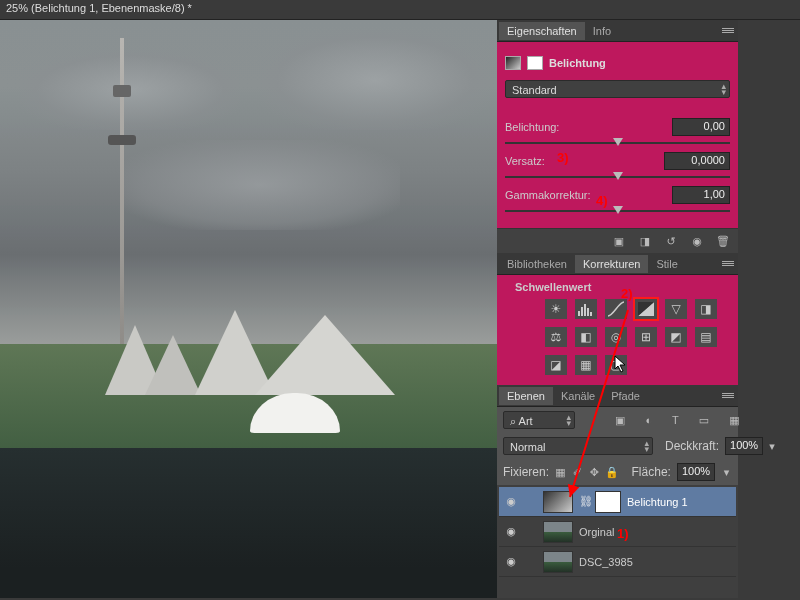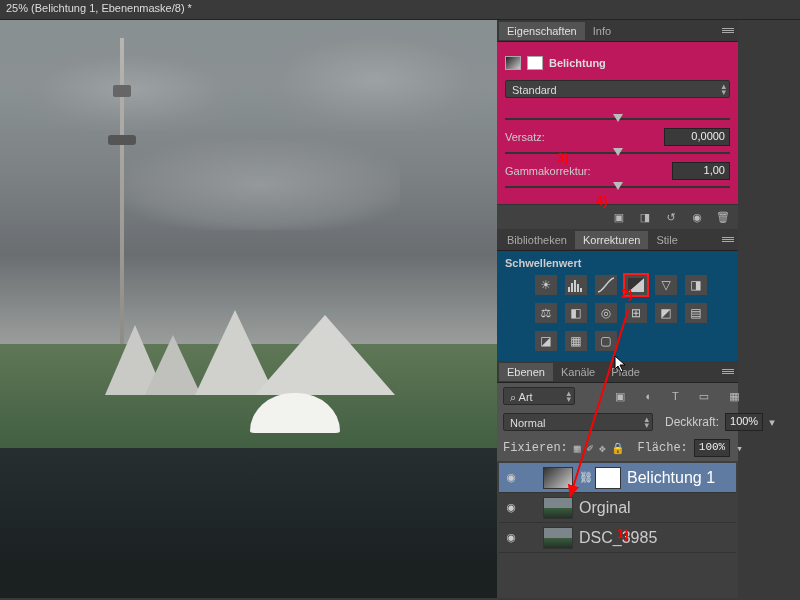--- a/index.html
+++ b/index.html
@@ -46,42 +46,42 @@
   .select { flex:1; background:#404040; border:1px solid #2a2a2a; color:#ddd; padding:2px 16px 2px 6px; position:relative; height:18px; line-height:14px; border-radius:2px;}
   .dd-arrows{position:absolute; right:3px; top:2px; font-size:9px; line-height:6px; color:#aaa;}
   .numbox { width:58px; background:#3a3a3a; border:1px solid #222; color:#eee; text-align:right; padding:1px 4px; height:18px;}
   .numbox.w { width:66px;}
   .slider-track { height:2px; background:#333; margin:6px 0 6px 0; position:relative;}
   .slider-thumb { position:absolute; top:-4px; width:0; height:0; border-left:5px solid transparent; border-right:5px solid transparent; border-top:8px solid #bbb; left:50%; transform:translateX(-50%);}
 
   .prop-footer { display:flex; justify-content:flex-end; gap:8px; padding:4px 6px; background:#414141; border-top:1px solid #333;}
   .foot-ic { width:18px; height:16px; display:flex; align-items:center; justify-content:center; color:#bbb; cursor:pointer;}
 
-  .korr-panel { background:#0c4a6e; padding:6px 10px 10px 8px;}
+  .korr-panel { background:#be185d; padding:6px 10px 10px 18px;}
   .korr-title { font-size:11px; margin-bottom:6px; font-weight:bold; color:#ccc;}
   .icon-grid { display:flex; flex-wrap:wrap; gap:8px; width:180px; margin-left:30px;}
   .adj-ic { width:22px; height:20px; background:#4a4a4a; display:flex; align-items:center; justify-content:center; color:#ccc; font-size:12px; position:relative;}
   .adj-ic svg { width:18px; height:16px; }
   .hl-ic {outline:2px solid #ff1a1a; outline-offset:0;}
 
   .layers-panel { flex:1; background:#474747; display:flex; flex-direction:column;}
   .layers-tools { display:flex; align-items:center; padding:4px 6px; gap:20px; background:#535353;}
   .layers-mid { display:flex; align-items:center; padding:4px 6px; gap:6px; background:#535353;}
-  .layers-lock { display:flex; align-items:center; padding:4px 6px; gap:6px; background:#535353;font-family:Liberation Mono, monospace;}
+  .layers-lock { display:flex; align-items:center; padding:4px 6px; gap:6px; background:#535353;}
   .lbl-sm{font-size:12px; color:#ccc;}
   .layer-list { overflow:auto; flex:1; background:#3f3f3f; padding:2px;}
   .layer { display:flex; align-items:center; height:30px; border-bottom:1px solid #333; gap:6px; padding:0 4px;}
   .layer.sel { background:#5f7ba2; color:#fff;}
   .eye { width:16px; text-align:center; color:#ccc;}
   .thumb { width:30px; height:22px; background:#777; border:1px solid #333;}
   .thumb.adj { background:linear-gradient(135deg,#333,#ccc);}
   .mask { width:26px; height:22px; background:#fff; border:1px solid #333;}
   .photo-thumb { width:30px; height:22px; border:1px solid #333; background:
     linear-gradient(to bottom,#7c8589 0%,#7c8589 50%, #3a5c3d 50%, #233127 100%);}
-  .layer-name{font-size:16px;}
+  .layer-name{font-size:11px;}
   .link-ic{width:10px;text-align:center;color:#eee;}
   .annot{position:absolute; color:#ff0000; font-weight:bold; font-size:13px; font-family:Arial;}
   .arrow-svg{position:absolute; pointer-events:none;}
   .sm-ic{width:16px; height:14px; display:inline-flex; align-items:center; justify-content:center; color:#bbb;}
   .cursor{position:absolute; width:14px; height:18px; pointer-events:none;}
 </style>
 </head>
 <body>
 
 <div class="titlebar">25% (Belichtung 1, Ebenenmaske/8) *</div>
@@ -121,20 +121,24 @@
     <div class="prop-panel">
       <div class="prop-head">
         <span class="icon-sq g"></span>
         <span class="icon-sq" style="background:#fff;"></span>
         <span>Belichtung</span>
       </div>
       <div class="select" style="margin-bottom:20px;">
         <span>Standard</span><span class="dd-arrows">▴<br>▾</span>
       </div>
 
+      <div class="row">
+        <label>Belichtung:</label>
+        <div class="numbox">0,00</div>
+      </div>
       <div class="slider-track">
           <div class="slider-thumb"></div>
         </div>
 
       <div class="row">
         <label>Versatz:</label>
         <div class="numbox w">0,0000</div>
       </div>
       <div class="slider-track">
           <div class="slider-thumb"></div>

